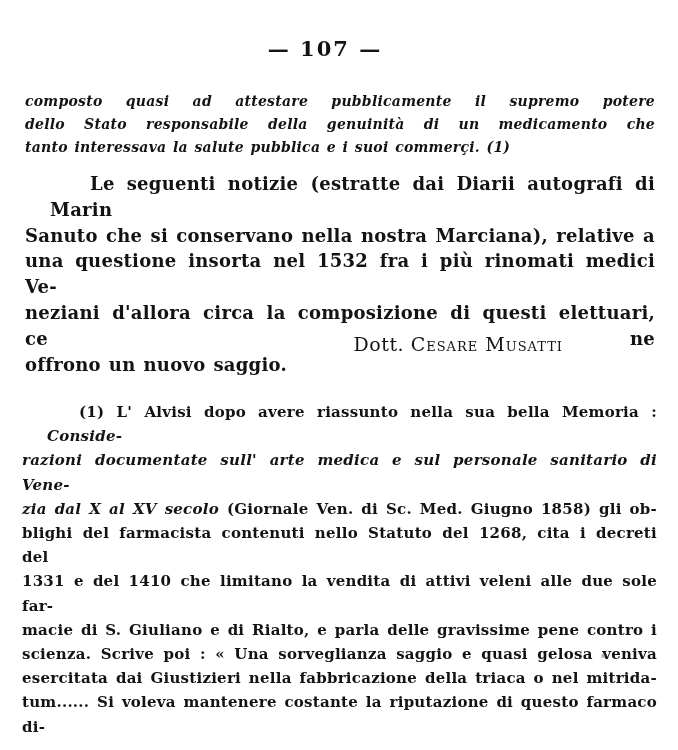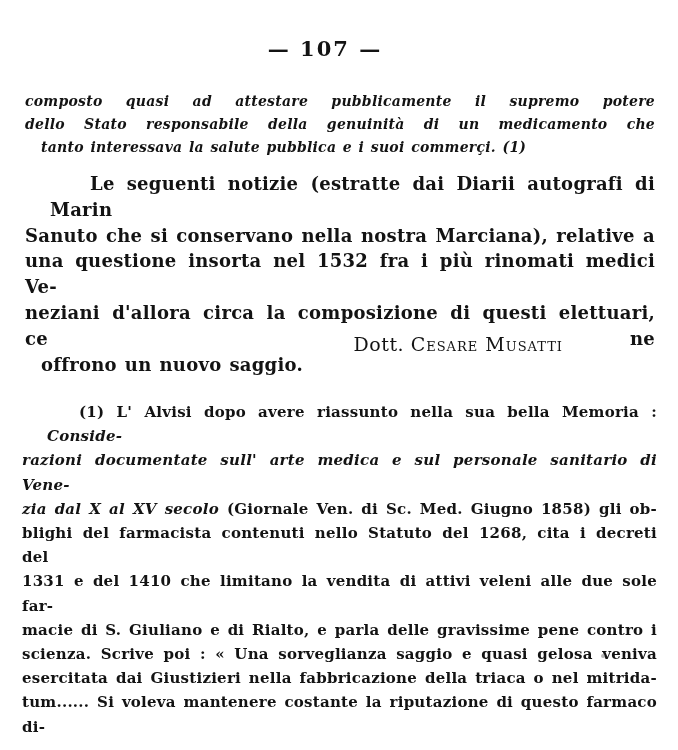--- a/index.html
+++ b/index.html
@@ -52,21 +52,20 @@
   }
   .tline {
     text-align: justify;
     text-align-last: justify;
     text-justify: inter-word;
     white-space: normal;
   }
   .tline.lastline {
     text-align: left;
     text-align-last: left;
-    margin-left: 16px;
   }
   .tline.indent {
     text-indent: var(--ind, 36px);
     margin-left: 25px;
   }
   .it { font-style: italic; }
   .signature {
     position: absolute;
     top: 333px;
     right: 115px;

